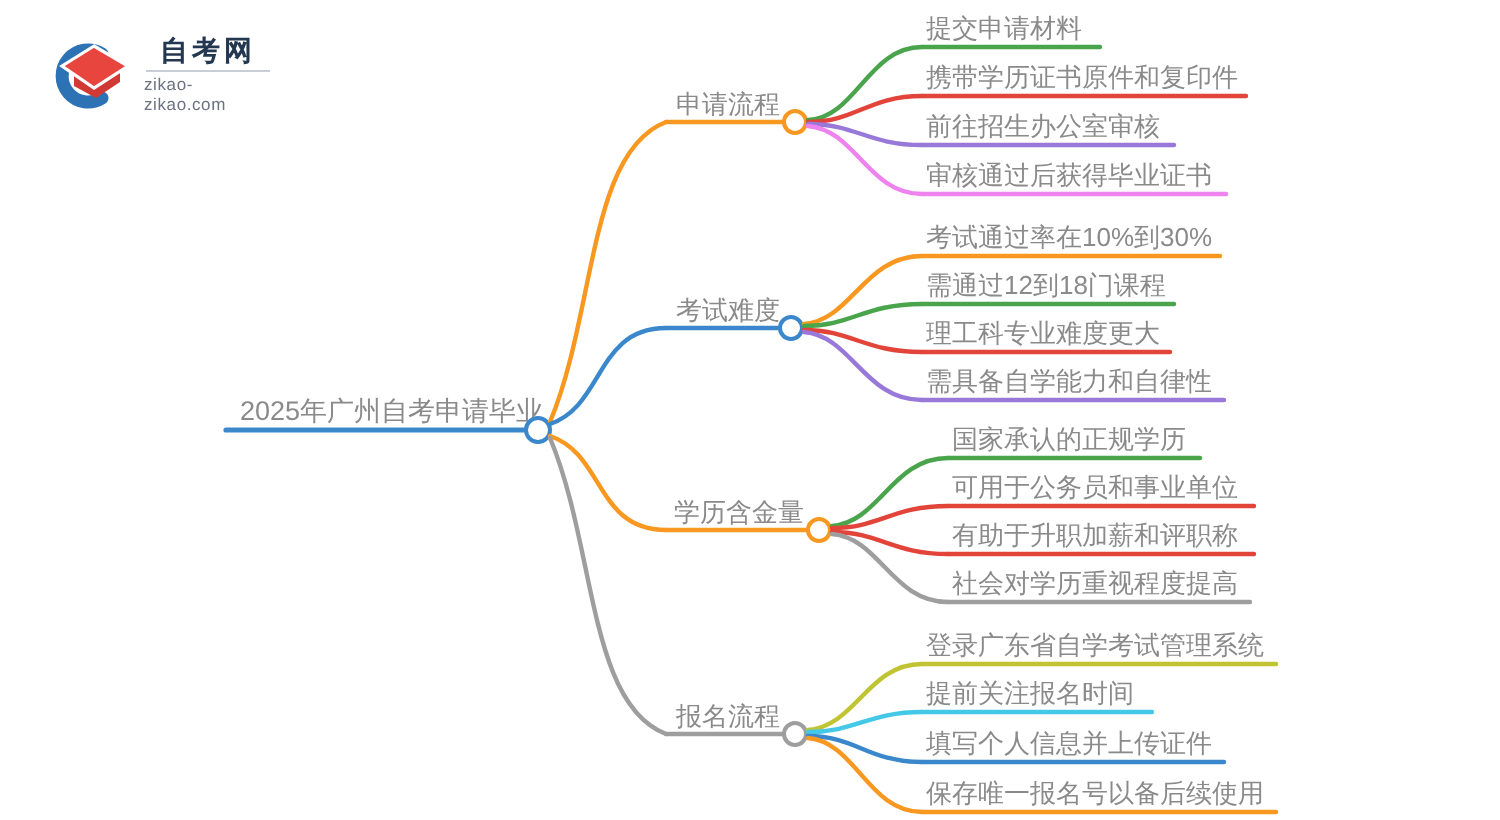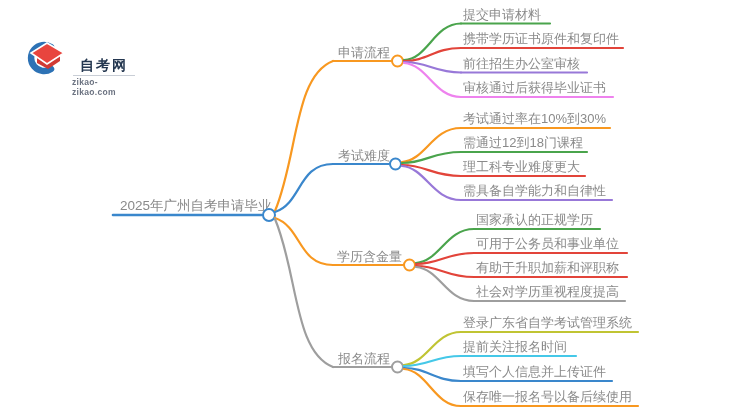--- a/index.html
+++ b/index.html
@@ -6,23 +6,23 @@
   .stage{position:relative;width:750px;height:410px;background:#ffffff;overflow:hidden;
          font-family:"Liberation Sans","DejaVu Sans",sans-serif;}
   .map{position:absolute;left:0;top:0;}
   .map path{fill:none;stroke-width:2.2;stroke-linecap:round;}
   .map .thick{stroke-width:2.6;}
   .map circle{fill:#ffffff;stroke-width:2;}
   .map text{fill:#8a8a8a;font-size:13px;font-family:"Liberation Sans","DejaVu Sans",sans-serif;}
   .map text.center-title{font-size:13.5px;}
   .logo{position:absolute;left:24px;top:18px;display:flex;align-items:center;gap:6px;}
   .logo-text{display:flex;flex-direction:column;align-items:center;width:64px;}
-  .logo-title{font-size:14px;font-weight:bold;color:#243750;letter-spacing:2px;line-height:15px;margin-top:40px;}
+  .logo-title{font-size:14px;font-weight:bold;color:#243750;letter-spacing:2px;line-height:15px;}
   .logo-divider{width:62px;height:1px;background:#c9ced6;margin:2px 0 1px 0;}
-  .logo-domain{font-size:8.5px;color:#6b7280;letter-spacing:0.3px;font-weight:bold;}
+  .logo-domain{font-size:8.5px;color:#6b7280;letter-spacing:0.3px;}
 </style>
 </head>
 <body>
 
 <div class="stage">
 
   <svg class="map" width="750" height="410" viewBox="0 0 750 410">
 
     <path class="thick" d="M 113 215 H 262" stroke="#3a87cc"></path>
     <text class="center-title" x="120" y="210">2025年广州自考申请毕业</text>

